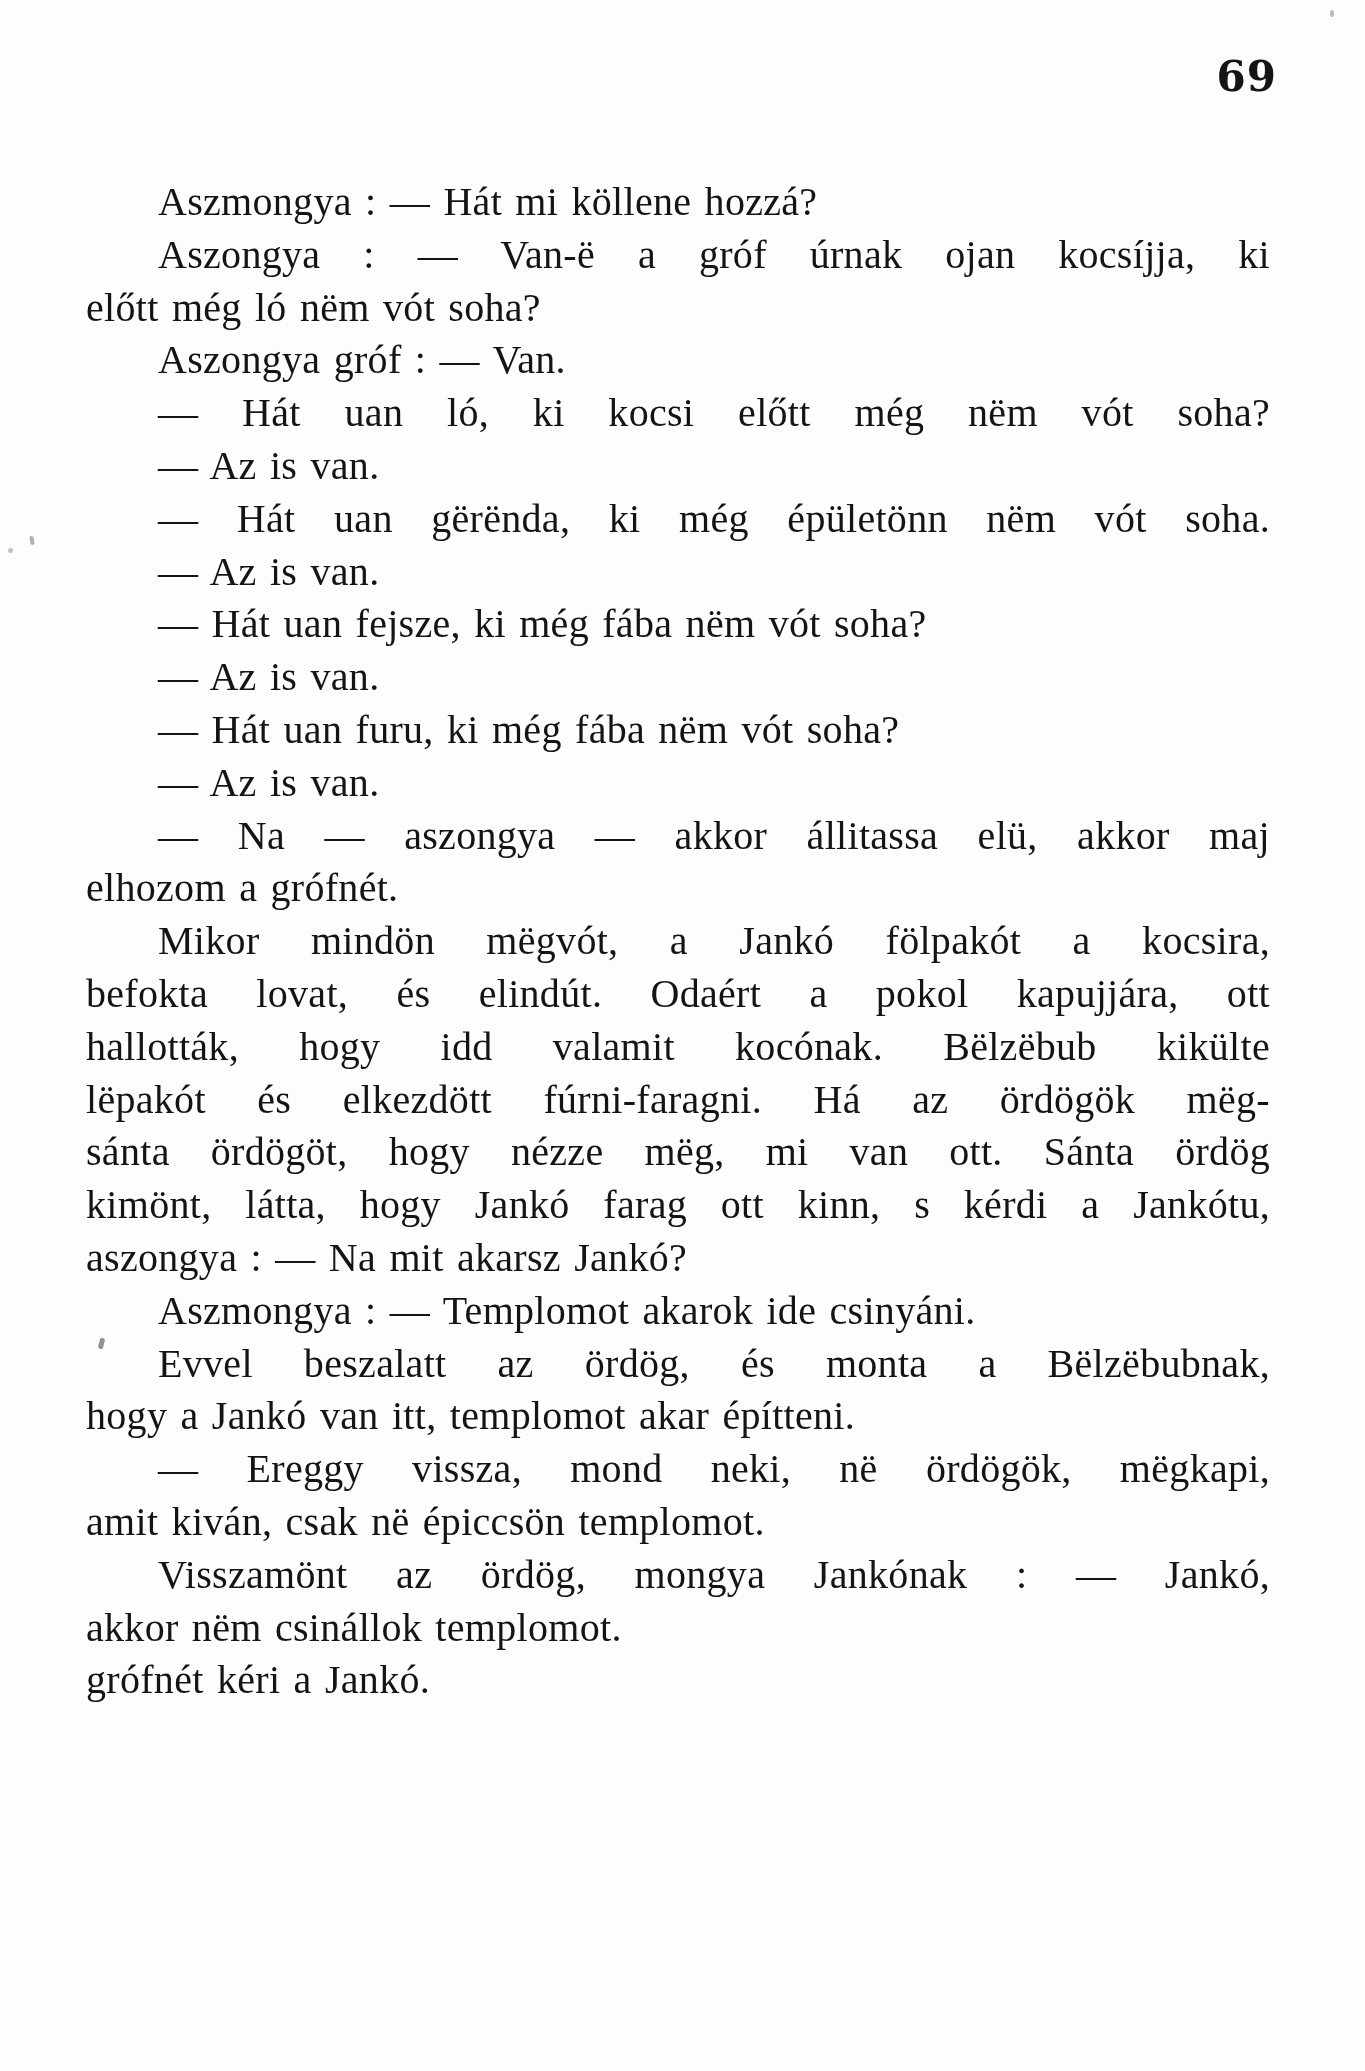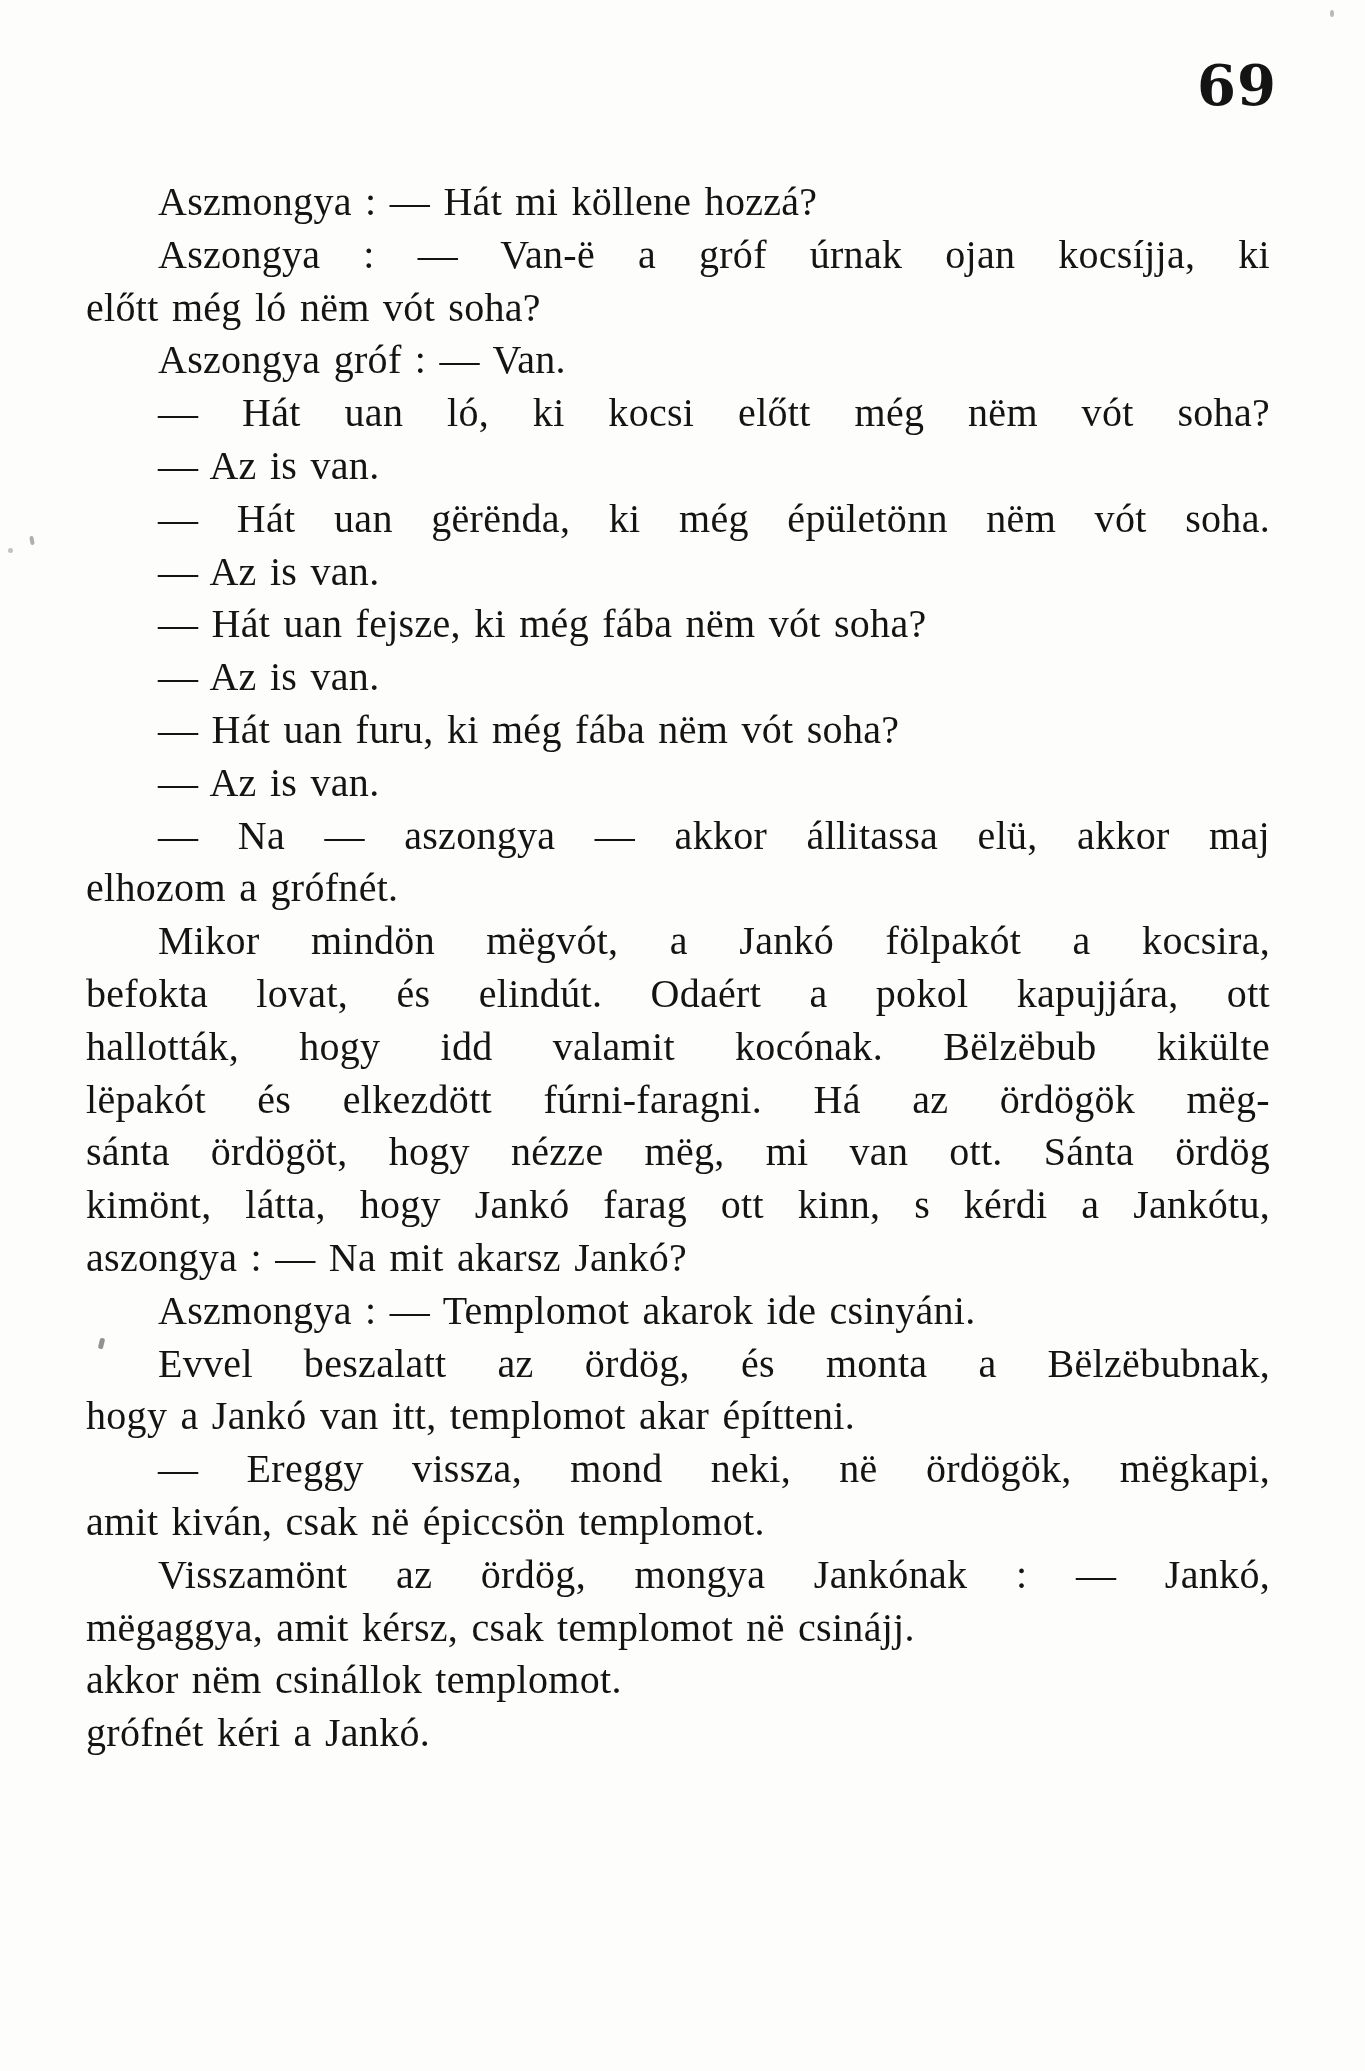--- a/index.html
+++ b/index.html
@@ -12,21 +12,21 @@
     position:relative;
   }
   .page{
     position:absolute;inset:0;
     background:#fdfdfc;
   }
   .page-number{
     position:absolute;
     top:52px;
     right:88px;
-    font-size:56px;
+    font-size:42px;
     font-weight:700;
     letter-spacing:1px;
   }
   .text-block{
     position:absolute;
     left:86px;
     top:176px;
     width:1184px;
     font-family:Liberation Serif, serif;
   }
@@ -82,21 +82,20 @@
     <div class="ln j">lëpakót és elkezdött fúrni-faragni. Há az ördögök mëg-</div>
     <div class="ln j">sánta ördögöt, hogy nézze mëg, mi van ott. Sánta ördög</div>
     <div class="ln j">kimönt, látta, hogy Jankó farag ott kinn, s kérdi a Jankótu,</div>
     <div class="ln">aszongya : — Na mit akarsz Jankó?</div>
     <div class="ln in">Aszmongya : — Templomot akarok ide csinyáni.</div>
     <div class="ln in j">Evvel beszalatt az ördög, és monta a Bëlzëbubnak,</div>
     <div class="ln">hogy a Jankó van itt, templomot akar építteni.</div>
     <div class="ln in j">— Ereggy vissza, mond neki, në ördögök, mëgkapi,</div>
     <div class="ln">amit kiván, csak në épiccsön templomot.</div>
     <div class="ln in j">Visszamönt az ördög, mongya Jankónak : — Jankó,</div>
-    <div class="ln">mëgaggya, amit kérsz, csak templomot në csinájj.</div>
     <div class="ln">akkor nëm csinállok templomot.</div>
     <div class="ln">grófnét kéri a Jankó.</div>
   </div>
 
   <div class="speck s1"></div>
   <div class="speck s2"></div>
   <div class="speck s3"></div>
   <div class="speck s4"></div>
 
 </div>

